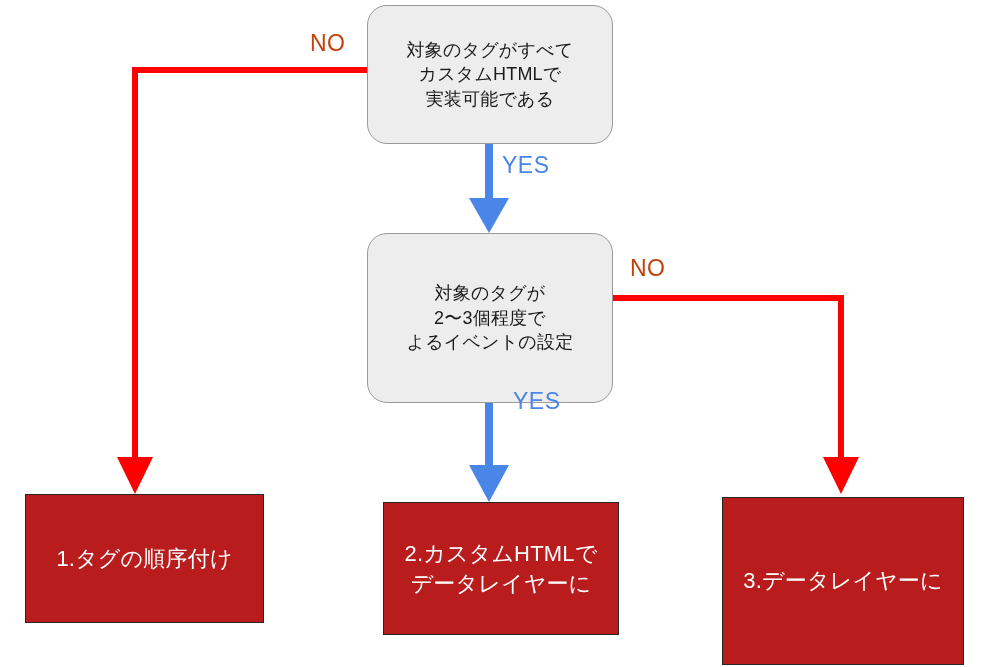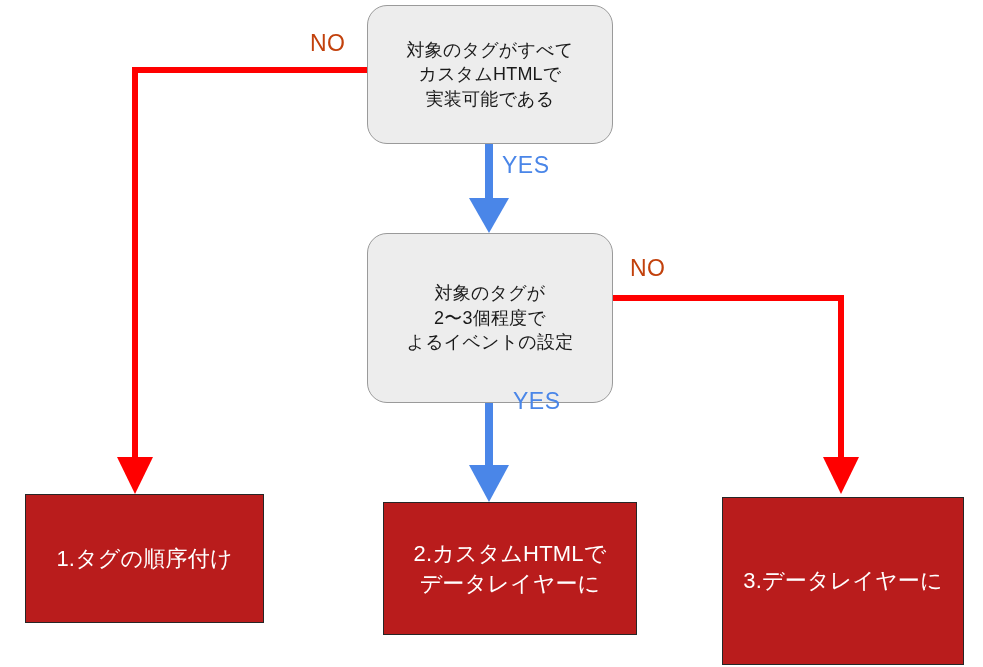--- a/index.html
+++ b/index.html
@@ -43,21 +43,21 @@
     white-space:nowrap;
     letter-spacing:.5px;
   }
   .lbl-no{color:#c2410c;}
   .lbl-yes{color:#4a86e8;text-align:center;}
 
   
   #decision-1{left:367px;top:5px;width:246px;height:139px;}
   #decision-2{left:367px;top:233px;width:246px;height:170px;}
   #result-1{left:25px;top:494px;width:239px;height:129px;}
-  #result-2{left:383px;top:502px;width:254px;height:133px;}
+  #result-2{left:383px;top:502px;width:236px;height:133px;}
   #result-3{left:722px;top:497px;width:242px;height:168px;}
 
   #label-no-1{left:310px;top:30px;}
   #label-yes-1{left:502px;top:152px;}
   #label-no-2{left:630px;top:255px;}
   #label-yes-2{left:513px;top:388px;}
 </style>
 </head>
 <body>
 

